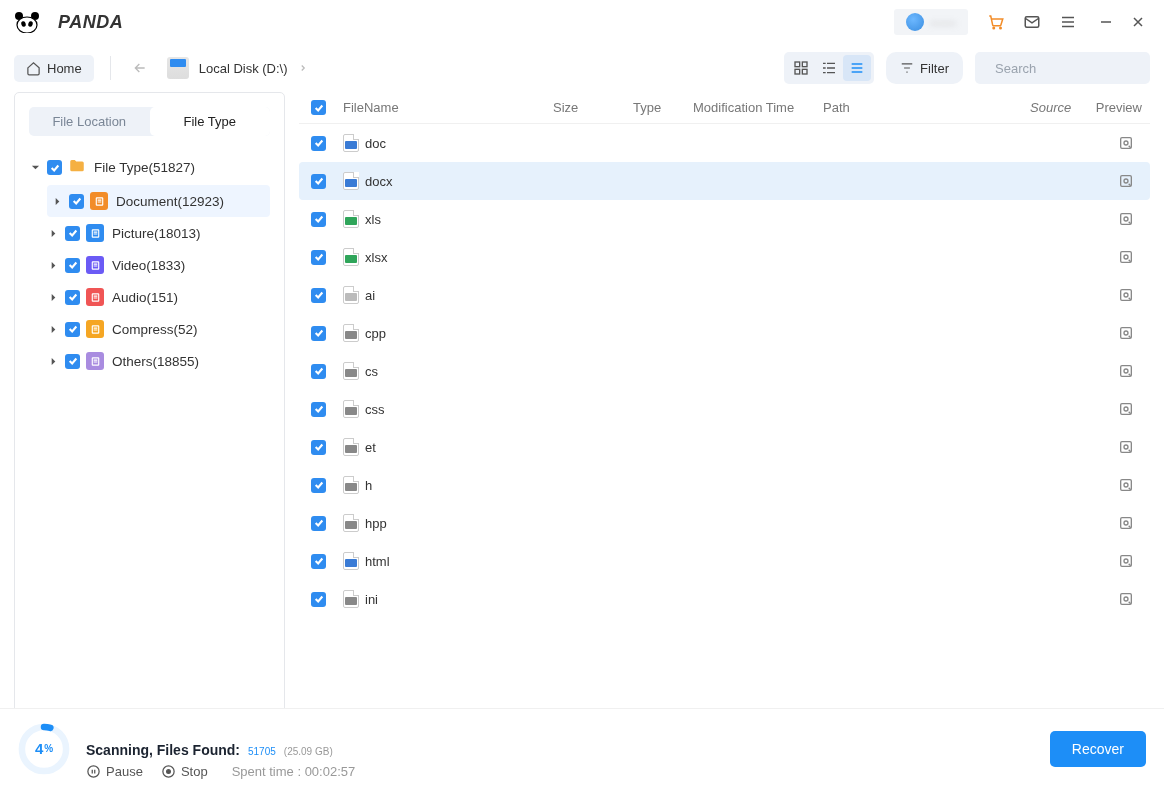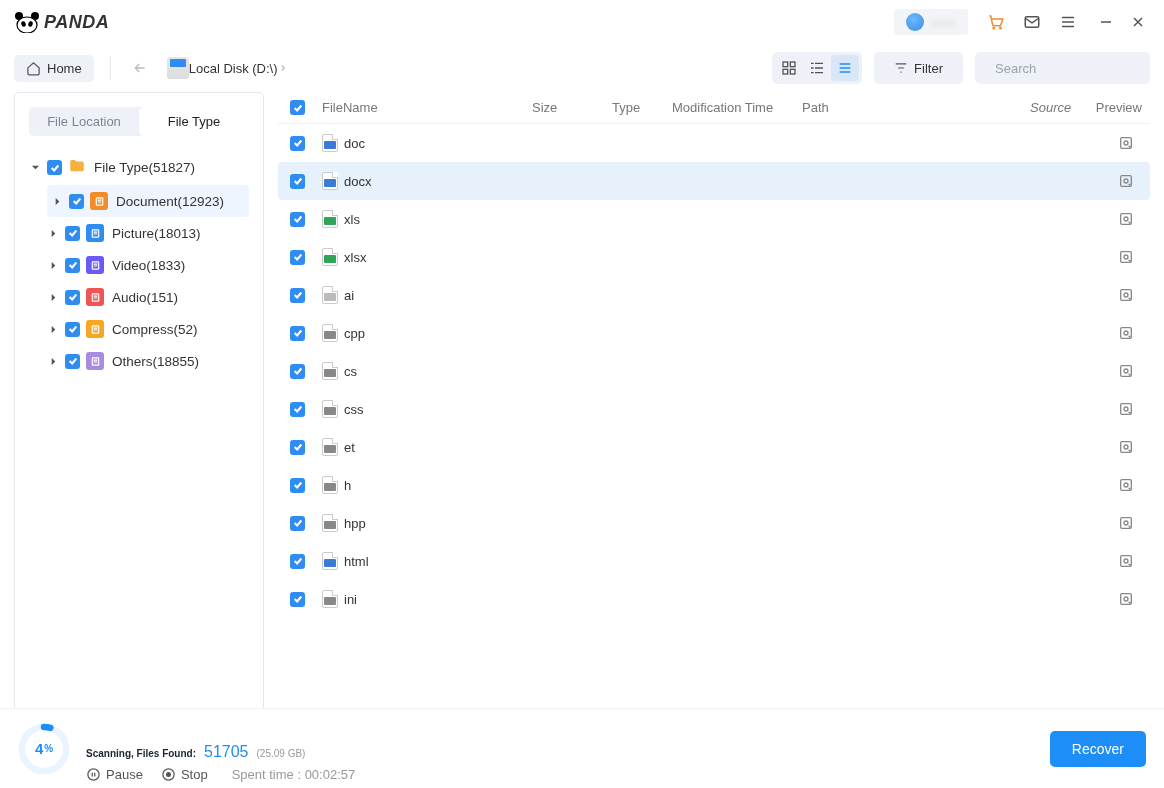--- a/index.html
+++ b/index.html
@@ -1,53 +1,53 @@
 <!DOCTYPE html>
 <html><head>
 <meta charset="utf-8">
 <style>
   * { box-sizing: border-box; margin: 0; padding: 0; font-family: -apple-system, BlinkMacSystemFont, "Segoe UI", Arial, sans-serif; }
   body { width: 1164px; height: 788px; background: #fff; overflow: hidden; font-size: 13px; color: #333; position: relative; }
 
   
   .titlebar { height: 44px; display: flex; align-items: center; padding: 0 14px; }
-  .logo { display: flex; align-items: center; gap: 4px; font-weight: 900; font-size: 18px; letter-spacing: 0.5px; font-style: italic; }
+  .logo { display: flex; align-items: center; gap: 18px; font-weight: 900; font-size: 18px; letter-spacing: 0.5px; font-style: italic; }
   .tb-spacer { flex: 1; }
   .tb-user { display: flex; align-items: center; gap: 6px; background: #f2f4f7; padding: 4px 12px; border-radius: 3px; margin-right: 10px; }
   .tb-user .avatar { width:18px; height:18px; border-radius:50%; background: radial-gradient(circle at 40% 35%, #6db8ff, #3a8de0); }
   .tb-user .blur { filter: blur(3px); color:#999; }
   .tb-icon { width: 22px; height: 22px; margin: 0 7px; display:flex; align-items:center; justify-content:center; color:#555; }
   .tb-icon.orange { color:#f28c28; }
   .tb-icon svg { width:18px; height:18px; }
   .win-btn { width:24px; height:24px; display:flex; align-items:center; justify-content:center; margin-left:8px; color:#555; cursor:pointer; }
 
   
   .toolbar { display:flex; align-items:center; padding: 8px 14px; gap: 10px; }
   .btn-home { display:flex; align-items:center; gap:6px; background:#eef2f8; padding:6px 12px; border-radius:5px; cursor:pointer; }
   .btn-home svg { width:15px; height:15px; }
   .divider-v { width:1px; height:24px; background:#e5e7eb; margin:0 6px; }
   .nav-arrow { width:26px; height:26px; display:flex; align-items:center; justify-content:center; color:#bbb; }
-  .breadcrumb { display:flex; align-items:center; margin-left: 4px; }
+  .breadcrumb { display:flex; align-items:center; gap:10px; margin-left: 4px; }
   .disk-ico { width:22px; height:22px; border-radius:3px; background: linear-gradient(#e6e6e6, #ddd); position:relative; display:flex; align-items:center; justify-content:center; }
   .disk-ico::after { content:''; position:absolute; top:2px; left:3px; right:3px; height:8px; background:#2f8cf0; border-radius:1px; }
   .crumb-chev { color:#bbb; }
   .tool-group { margin-left:auto; display:flex; gap:12px; }
   .view-group { display:flex; background:#eef2f8; border-radius:5px; padding:3px; }
   .view-btn { width:28px; height:26px; display:flex; align-items:center; justify-content:center; border-radius:4px; color:#555; cursor:pointer; }
   .view-btn.active { background:#d8e6f7; color:#1d8ef7; }
   .view-btn svg{ width:16px;height:16px; }
-  .filter-btn { display:flex; align-items:center; gap:6px; background:#eef2f8; padding:6px 20px; border-radius:5px; cursor:pointer; }
+  .filter-btn { display:flex; align-items:center; gap:6px; background:#eef2f8; padding:6px 14px; border-radius:10px; cursor:pointer; }
   .search-wrap { display:flex; align-items:center; gap:8px; background:#eef2f8; padding:6px 12px; border-radius:5px; width:175px; }
   .search-wrap input { border:none; background:transparent; outline:none; flex:1; color:#333; font-size:13px; }
   .search-wrap input::placeholder { color:#9aa3ae; }
   .search-wrap svg { width:15px; height:15px; color:#888; }
 
   
   .main { display:flex; height: 625px; padding: 0 14px; gap:0; }
-  .sidebar { width: 250px; border: 1px solid #e5e7eb; border-radius:5px; padding: 14px; display:flex; flex-direction:column; }
+  .sidebar { width: 271px; border: 1px solid #e5e7eb; border-radius:5px; padding: 14px; display:flex; flex-direction:column; }
   .tab-toggle { display:flex; background:#eef2f8; border-radius:5px; margin-bottom: 14px; }
   .tab-toggle .tab { flex:1; text-align:center; padding:7px 4px; border-radius:5px; cursor:pointer; color:#7a8696; }
   .tab-toggle .tab.active { background:#fff; color:#222; }
 
   .tree { font-size: 13.5px; }
   .tree-row { display:flex; align-items:center; gap:6px; padding: 7px 0; cursor:pointer; }
   .tree-row .caret { width:12px; color:#666; display:flex; justify-content:center; }
   .tree-row .caret svg { width:9px; height:9px; }
   .chk { width:15px; height:15px; border-radius:3px; display:flex; align-items:center; justify-content:center; background:#2f8cf0; color:#fff; flex-shrink:0; }
   .chk svg { width:10px; height:10px; }
@@ -84,22 +84,22 @@
   .fi .tag { position:absolute; bottom:2px; left:1px; right:1px; height:8px; border-radius:1px; display:flex; align-items:center; justify-content:center; font-size:5px; color:#fff; }
 
   
   .footer { position:absolute; bottom:0; left:0; right:0; height:80px; padding: 14px 18px; display:flex; align-items:center; gap:16px; border-top:1px solid #f0f0f0; background:#fff; }
   .ring { width:52px; height:52px; position:relative; }
   .ring svg { width:52px; height:52px; transform:rotate(-90deg); }
   .ring .pct { position:absolute; inset:0; display:flex; align-items:center; justify-content:center; font-weight:700; color:#1d8ef7; font-size:15px; }
   .ring .pct small { font-size:10px; margin-left:1px; }
   .scan-info { display:flex; flex-direction:column; gap:6px; }
   .scan-info .line1 { display:flex; align-items:baseline; gap:8px; }
-  .scan-info .title { font-weight:600; font-size:10px; color:#1b2330; }
-  .scan-info .count { color:#1d8ef7; font-size:16px;margin-top:27px; }
+  .scan-info .title { font-weight:600; font-size:14px; color:#1b2330; }
+  .scan-info .count { color:#1d8ef7; font-size:10px;margin-top:27px; }
   .scan-info .size { color:#999; font-size:10px; }
   .scan-info .line2 { display:flex; align-items:center; gap:18px; color:#555; }
   .ctrl { display:flex; align-items:center; gap:5px; cursor:pointer; }
   .ctrl svg { width:15px; height:15px; }
   .spent { color:#999; margin-left:6px; }
   .recover-btn { margin-left:auto; background:#1d8ef7; color:#fff; padding:10px 22px; border-radius:5px; cursor:pointer; font-size:14px; }
 
   
   .list::-webkit-scrollbar { width:10px; }
   .list::-webkit-scrollbar-thumb { background:#d4d9df; border-radius:5px; }

